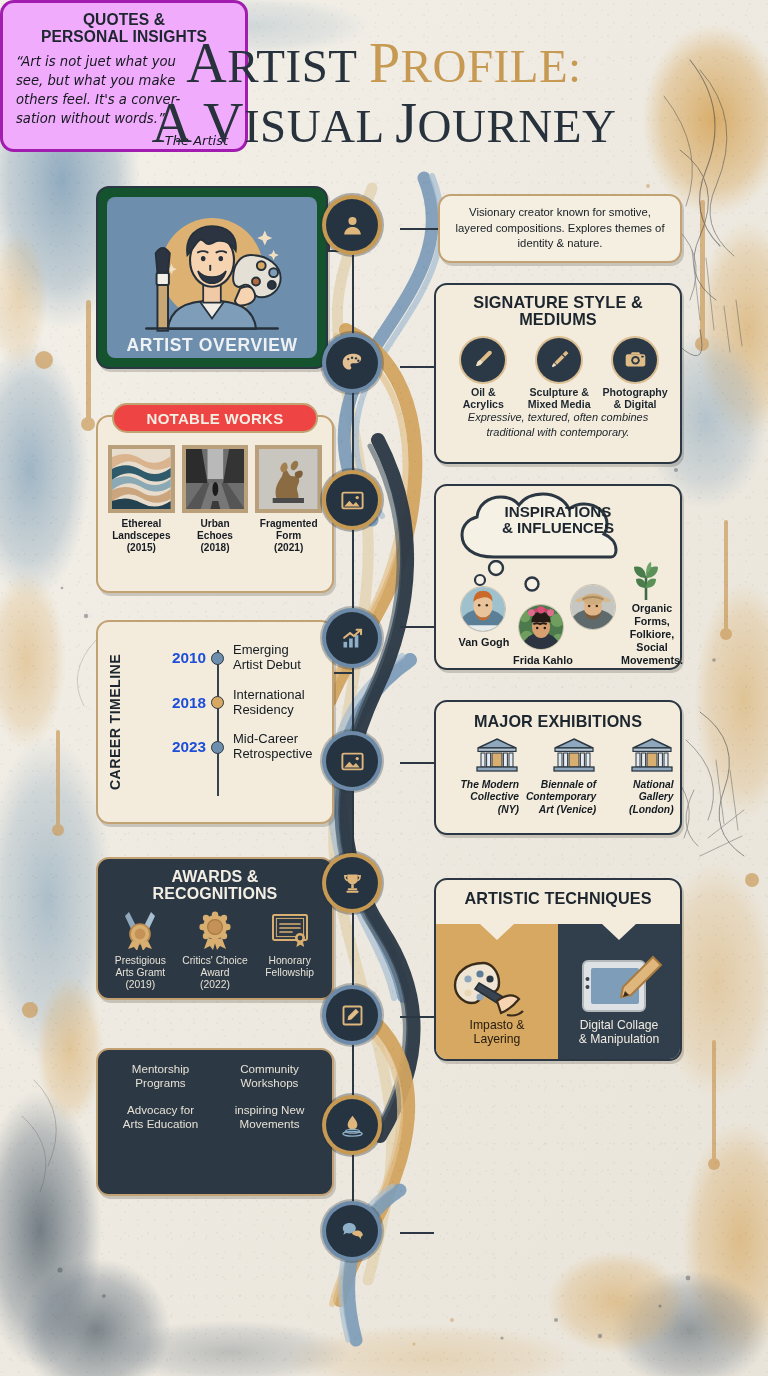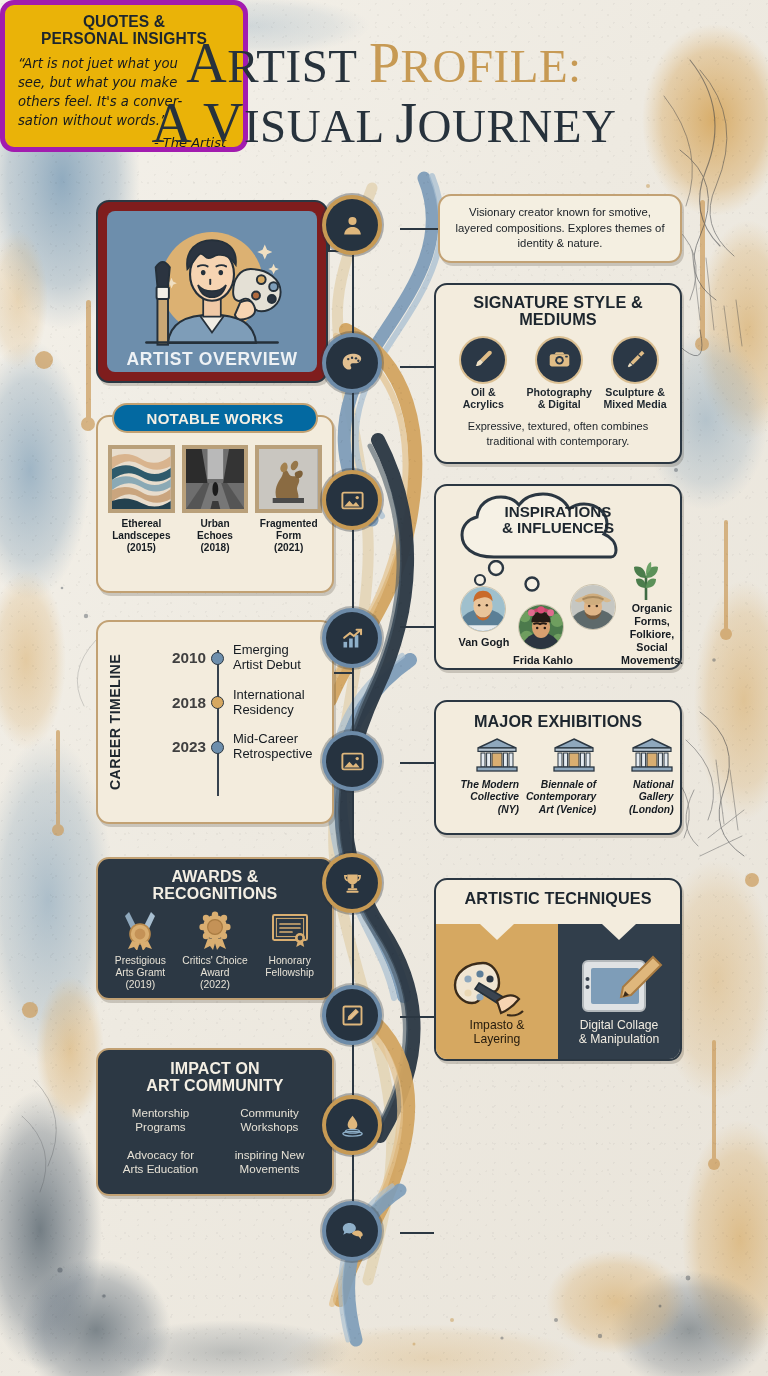--- a/index.html
+++ b/index.html
@@ -71,22 +71,22 @@
   .card.dark { background: #2c3844; border-color: #c2a173; }
 
   .card-title {
     text-align: center; font-weight: bold; color: #1d262e;
     letter-spacing: .1px; line-height: 1.07;
   }
   .card.dark .card-title { color: #f4efe4; }
 
   
   #artist-overview {
-    left: 96px; top: 200px; width: 232px; height: 183px;
-    padding: 9px; background: #7f1d1d; border-color: #2b3742;
+    left: 96px; top: 186px; width: 232px; height: 183px;
+    padding: 9px; background: #14532d; border-color: #2b3742;
   }
   #artist-overview .inner {
     width: 100%; height: 100%; border-radius: 8px;
     background: #6d8eac; position: relative; overflow: hidden;
   }
   #artist-overview .ov-label {
     position: absolute; left: 0; right: 0; bottom: 11px;
     text-align: center; color: #eef2f5; font-weight: bold; font-size: 17.5px;
     letter-spacing: .6px;
   }
@@ -109,28 +109,28 @@
   .icon-col { width: 33%; text-align: center; }
   .circ {
     width: 44px; height: 44px; border-radius: 50%; background: #2b3846;
     margin: 0 auto 4px; display: flex; align-items: center; justify-content: center;
     box-shadow: 0 0 0 2px rgba(199,154,84,.55);
   }
   .circ svg { width: 25px; height: 25px; }
   .icon-cap { font-size: 10.6px; font-weight: bold; color: #1d262e; line-height: 1.15; }
   #signature-card .blurb {
     font-size: 11px; text-align: center; color: #1b2228; line-height: 1.32;
-    margin-top: 9px; padding: 0 10px;
+    padding: 0 10px; font-style: italic;
   }
 
   
   #notable-card { left: 96px; top: 415px; width: 238px; height: 178px; border-color: #c2a173; }
   #notable-card .title-pill {
     position: absolute; left: 14px; right: 14px; top: -14px; height: 30px;
-    background: #0369a1; border-radius: 15px; border: 2px solid #c2a173;
+    background: #ef4444; border-radius: 15px; border: 2px solid #c2a173;
     display: flex; align-items: center; justify-content: center;
   }
   #notable-card .title-pill span { color: #f4efe4; font-weight: bold; font-size: 15px; letter-spacing: .3px; }
   .works-row { display: flex; gap: 7px; padding: 28px 10px 0; }
   .work { width: 33.3%; text-align: center; }
   .work .frame {
     height: 68px; border: 4px solid #b9a07a; background: #888;
     position: relative; overflow: hidden;
   }
   .work .wcap { font-size: 10.1px; color: #161c22; line-height: 1.2; margin-top: 5px; font-weight: 600; }
@@ -155,21 +155,21 @@
     position: absolute; left: 2px; top: 0; height: 100%; width: 30px;
     display: flex; align-items: center; justify-content: center;
   }
   .tl-vlabel span {
     transform: rotate(-90deg); white-space: nowrap;
     font-weight: bold; font-size: 14.2px; color: #1d262e; letter-spacing: .4px;
   }
   .tl-rows { position: absolute; left: 32px; top: 14px; right: 6px; bottom: 8px; }
   .tl-line { position: absolute; left: 87px; top: 14px; bottom: 18px; width: 2px; background: #36424e; }
   .tl-row { position: relative; height: 25%; display: flex; align-items: center; }
-  .tl-year { width: 76px; text-align: right; font-weight: bold; font-size: 15.3px; color: #404040; }
+  .tl-year { width: 76px; text-align: right; font-weight: bold; font-size: 15.3px; color: #1d4ed8; }
   .tl-dot {
     width: 13px; height: 13px; border-radius: 50%; margin: 0 9px 0 5px;
     border: 1.5px solid #2b3742; position: relative; z-index: 2;
   }
   .tl-text { font-size: 13px; color: #151b21; line-height: 1.14; }
 
   
   #exhibitions-card { left: 434px; top: 700px; width: 248px; height: 135px; }
   #exhibitions-card .card-title { font-size: 16.2px; margin-top: 11px; }
   .exh-row { display: flex; justify-content: space-around; margin-top: 7px; padding: 0 6px; }
@@ -211,21 +211,21 @@
   #impact-card .card-title { font-size: 16px; margin-top: 10px; }
   .impact-grid {
     display: grid; grid-template-columns: 1fr 1fr; gap: 13px 8px;
     padding: 12px 12px 0; 
   }
   .impact-cell { text-align: center; font-size: 11.6px; color: #e6e1d5; line-height: 1.22; }
 
   
   #quote-card {
     left: 434px; top: 1100px; width: 248px; height: 152px;
-    background: #eab308; border: 5px solid #a21caf; border-radius: 14px;
+    background: #f0abfc; border: 3px solid #a21caf; border-radius: 14px;
   }
   #quote-card .card-title { font-size: 15.6px; margin-top: 9px; }
   .quote-body {
     font-family: "DejaVu Sans", sans-serif;
     font-style: italic; font-size: 13.2px; line-height: 1.42;
     color: #15191f; padding: 8px 13px 0; text-align: left;
   }
   .quote-attr {
     font-family: "DejaVu Sans", sans-serif;
     font-style: italic; font-size: 13px; color: #15191f;
@@ -556,43 +556,43 @@
           </svg>
         </div>
         <div class="icon-cap">
           <span>Oil &amp;</span><br>
           <span>Acrylics</span>
         </div>
       </div>
       <div class="icon-col">
         <div class="circ">
           <svg viewBox="0 0 24 24">
+            <path d="M18.2 3.6l2.4 2.4-11 11-2.4-2.4z" fill="#e0bd87"></path>
+            <path d="M6.6 15l2.4 2.4-3.4 2-1-1z" fill="#f0e1c4"></path>
+            <path d="M14.6 7.2l2.4 2.4" stroke="#2b3846" stroke-width="1.1"></path>
+          </svg>
+        </div>
+        <div class="icon-cap">
+          <span>Sculpture &amp;</span><br>
+          <span>Mixed Media</span>
+        </div>
+      </div>
+      <div class="icon-col">
+        <div class="circ">
+          <svg viewBox="0 0 24 24">
             <rect x="2.6" y="7" width="18.8" height="11.6" rx="2" fill="#e0bd87"></rect>
             <path d="M8.6 5h6.8l1.4 2H7.2z" fill="#e0bd87"></path>
             <circle cx="12" cy="12.8" r="4.1" fill="#2b3846"></circle>
             <circle cx="12" cy="12.8" r="2.3" fill="#e0bd87"></circle>
             <rect x="17.4" y="8.4" width="2.6" height="1.6" rx=".6" fill="#2b3846"></rect>
           </svg>
         </div>
         <div class="icon-cap">
           <span>Photography</span><br>
           <span>&amp; Digital</span>
-        </div>
-      </div>
-      <div class="icon-col">
-        <div class="circ">
-          <svg viewBox="0 0 24 24">
-            <path d="M18.2 3.6l2.4 2.4-11 11-2.4-2.4z" fill="#e0bd87"></path>
-            <path d="M6.6 15l2.4 2.4-3.4 2-1-1z" fill="#f0e1c4"></path>
-            <path d="M14.6 7.2l2.4 2.4" stroke="#2b3846" stroke-width="1.1"></path>
-          </svg>
-        </div>
-        <div class="icon-cap">
-          <span>Sculpture &amp;</span><br>
-          <span>Mixed Media</span>
         </div>
       </div>
     </div>
     <div class="blurb">Expressive, textured, often combines traditional with contemporary.</div>
   </div>
 
   <div class="card" id="notable-card">
     <div class="title-pill">
       <span>NOTABLE WORKS</span>
     </div>
@@ -945,24 +945,20 @@
         </div>
         <div class="tech-cap">
           <span>Digital Collage</span><br>
           <span>&amp; Manipulation</span>
         </div>
       </div>
     </div>
   </div>
 
   <div class="card dark" id="impact-card">
-    <div class="card-title">
-      <span>IMPACT ON</span><br>
-      <span>ART COMMUNITY</span>
-    </div>
     <div class="impact-grid">
       <div class="impact-cell">
         <span>Mentorship</span><br>
         <span>Programs</span>
       </div>
       <div class="impact-cell">
         <span>Community</span><br>
         <span>Workshops</span>
       </div>
       <div class="impact-cell">

